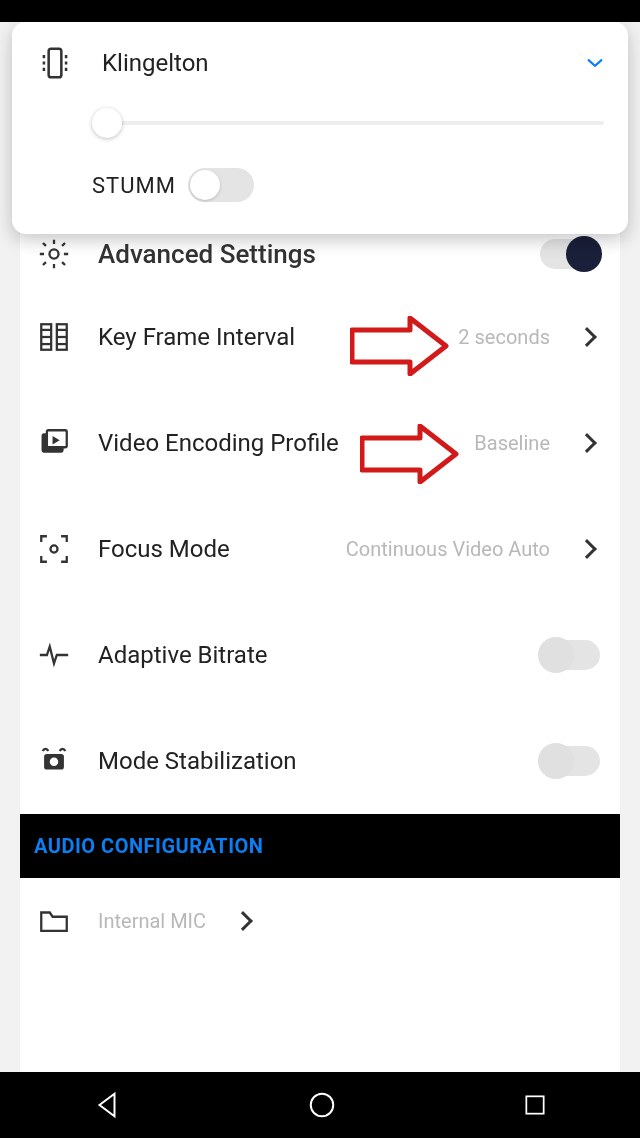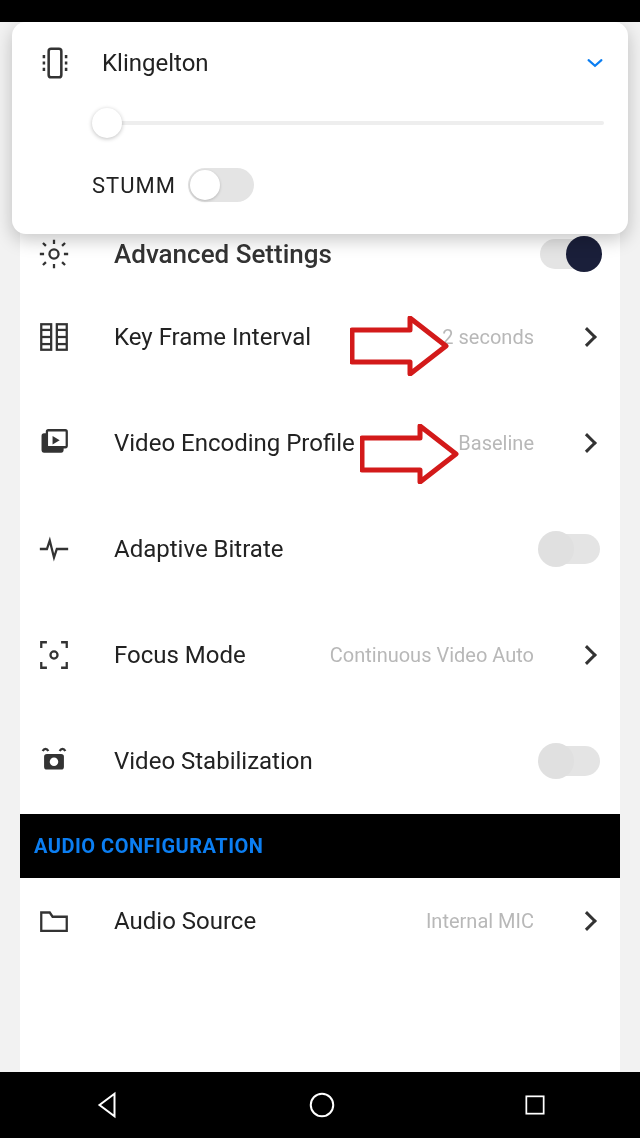--- a/index.html
+++ b/index.html
@@ -6,21 +6,21 @@
   html, body { width: 640px; height: 1138px; font-family: -apple-system, BlinkMacSystemFont, "Segoe UI", Roboto, sans-serif; }
   body { position: relative; background: #f2f2f2; overflow: hidden; }
 
   
   .status-bar-top { position: absolute; top: 0; left: 0; right: 0; height: 22px; background: #000; z-index: 5; }
   .nav-bar-bottom { position: absolute; bottom: 0; left: 0; right: 0; height: 66px; background: #000; z-index: 20; display: flex; justify-content: space-around; align-items: center; }
   .nav-bar-bottom svg { stroke: #fff; fill: none; }
 
   
   .settings-panel { position: absolute; top: 22px; left: 20px; right: 20px; bottom: 66px; background: #fff; }
-  .row { display: flex; align-items: center; height: 106px; padding: 0 20px 0 14px; gap: 40px; }
+  .row { display: flex; align-items: center; height: 106px; padding: 0 20px 0 14px; gap: 24px; }
   .row + .row {  }
   .row .icon-slot { width: 40px; display: flex; justify-content: center; }
   .row .label { font-size: 24px; color: #222; flex: 1 1 auto; }
   .row .value { font-size: 20px; color: #b8b8b8; margin-right: 6px; white-space: nowrap;}
   .row .chev-slot { width: 20px; display:flex; align-items:center; }
   .chev-right { width: 14px; height: 14px; border-top: 3px solid #333; border-right: 3px solid #333; transform: rotate(45deg); }
 
   
   .row.advanced { height: 60px; padding-top: 0; }
   .row.advanced .label { font-size: 26px; font-weight: 500; color:#333; }
@@ -106,66 +106,65 @@
     <div class="label">Video Encoding Profile</div>
     <div class="value">Baseline</div>
     <div class="chev-slot">
         <div class="chev-right"></div>
       </div>
   </div>
 
   <div class="row">
     <div class="icon-slot">
       <svg class="ico" viewBox="0 0 24 24">
+        <path d="M3 7V3h4M21 7V3h-4M3 17v4h4M21 17v4h-4"></path>
+        <circle cx="12" cy="12" r="2.5"></circle>
+      </svg>
+    </div>
+    <div class="label">Focus Mode</div>
+    <div class="value">Continuous Video Auto</div>
+    <div class="chev-slot">
+        <div class="chev-right"></div>
+      </div>
+  </div>
+
+  <div class="row">
+    <div class="icon-slot">
+      <svg class="ico" viewBox="0 0 24 24">
         <path d="M2 12h5l2-6 3 12 2-6h8"></path>
       </svg>
     </div>
     <div class="label">Adaptive Bitrate</div>
     <div class="toggle">
         <div class="knob"></div>
-      </div>
-  </div>
-
-  <div class="row">
-    <div class="icon-slot">
-      <svg class="ico" viewBox="0 0 24 24">
-        <path d="M3 7V3h4M21 7V3h-4M3 17v4h4M21 17v4h-4"></path>
-        <circle cx="12" cy="12" r="2.5"></circle>
-      </svg>
-    </div>
-    <div class="label">Focus Mode</div>
-    <div class="value">Continuous Video Auto</div>
-    <div class="chev-slot">
-        <div class="chev-right"></div>
       </div>
   </div>
 
   <div class="row">
     <div class="icon-slot">
       <svg class="ico" viewBox="0 0 24 24">
         <rect x="5" y="7" width="14" height="11" rx="2" fill="#333" stroke="none"></rect>
         <circle cx="12" cy="12.5" r="3" fill="#fff" stroke="none"></circle>
         <path d="M4 5c1-2 3-2 4 0M20 5c-1-2-3-2-4 0" stroke="#333"></path>
       </svg>
     </div>
-    <div class="label">Video Stabilization</div>
+    <div class="label">Mode Stabilization</div>
     <div class="toggle">
         <div class="knob"></div>
       </div>
   </div>
 
   <div class="section-header">AUDIO CONFIGURATION</div>
 
   <div class="row" style="height:86px">
     <div class="icon-slot">
       <svg class="ico" viewBox="0 0 24 24">
         <path d="M3 6h6l2 3h10v10H3z"></path>
       </svg>
     </div>
-    <div class="label">Audio Source</div>
     <div class="value">Internal MIC</div>
     <div class="chev-slot">
         <div class="chev-right"></div>
       </div>
   </div>
 
 </div>
 
 <div class="overlay-card">
   <div class="ov-row1">

